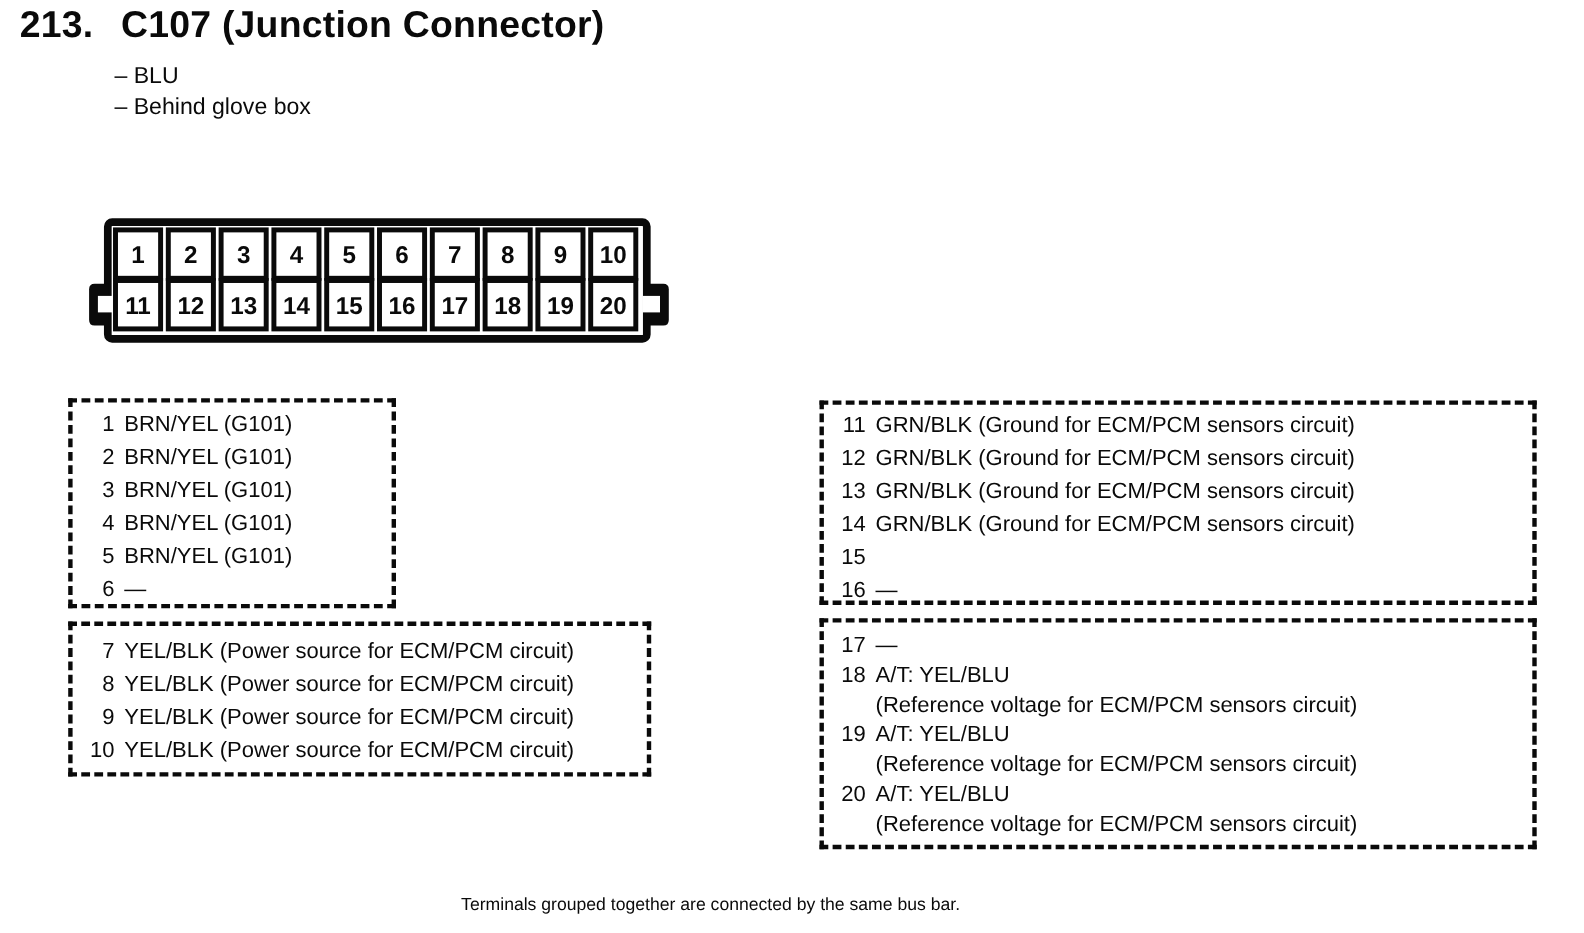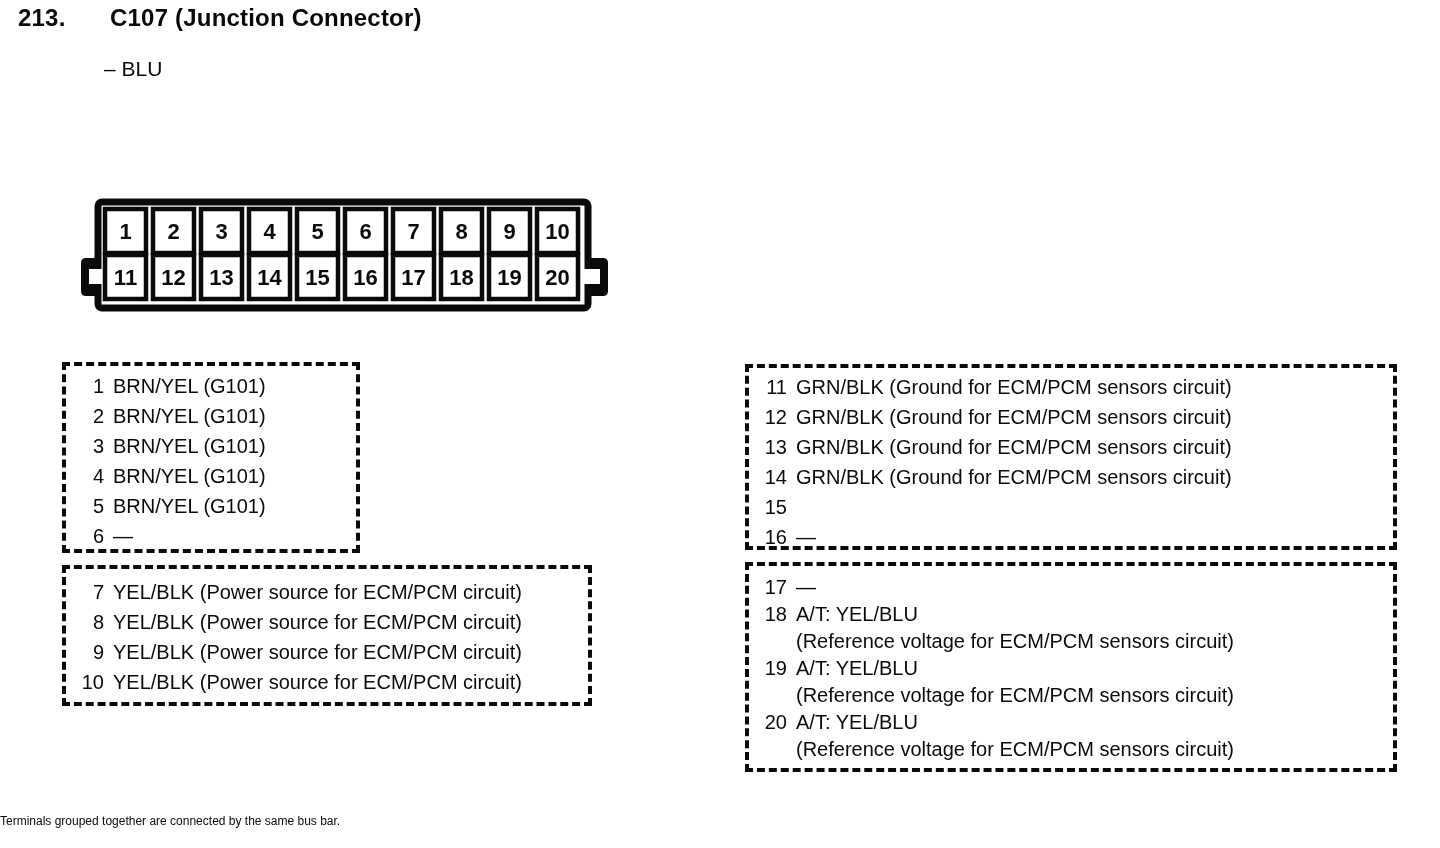--- a/index.html
+++ b/index.html
@@ -8,21 +8,21 @@
     width: 1440px; height: 848px;
     background: #ffffff; color: #0a0a0a;
     font-family: "Liberation Sans", sans-serif;
     position: relative; overflow: hidden;
   }
 
   
   .title-row {
     position: absolute; left: 18px; top: 4px;
     display: flex; align-items: baseline;
-    font-size: 24px; font-weight: bold; letter-spacing: 0.2px;
+    font-size: 34px; font-weight: bold; letter-spacing: 0.2px;
     white-space: nowrap;
     justify-content: space-between;
   }
   .title-num { flex: 0 0 92px; }
 
   
   .notes {
     position: absolute; left: 104px; top: 54px;
     font-size: 21px; line-height: 29px; white-space: nowrap;
   }
@@ -42,33 +42,34 @@
     background: #ffffff;
   }
   .pin-row { display: flex; font-size: 20px; line-height: 30px; white-space: nowrap; }
   .g4 .pin-row { line-height: 27px; }
   .pin-num { flex: 0 0 28px; text-align: right; margin-right: 9px; }
   .g4 { padding-top: 8px; }
 
   
   .footer-note {
     position: absolute; left: 0; top: 814px; width: 1292px;
-    font-size: 12px;
+    text-align: center; font-size: 16px;
   }
 </style>
 </head>
 <body>
 
 <div class="title-row">
   <span class="title-num">213.</span>
   <span>C107 (Junction Connector)</span>
 </div>
 
 <div class="notes">
   <div>– BLU</div>
+  <div>– Behind glove box</div>
 </div>
 
 <svg class="connector-svg" width="533" height="114" viewBox="0 0 531 114">
   <rect x="19" y="4" width="490" height="106" rx="4" fill="#ffffff" stroke="#0a0a0a" stroke-width="7"></rect>
   <path d="M20 60 H7 q-5 0 -5 5 v28 q0 5 5 5 H20 z" fill="#0a0a0a"></path>
   <rect x="10" y="71" width="16" height="15" fill="#ffffff"></rect>
   <path d="M511 60 h13 q5 0 5 5 v28 q0 5 -5 5 h-13 z" fill="#0a0a0a"></path>
   <rect x="505" y="71" width="16" height="15" fill="#ffffff"></rect>
 
   <rect x="26" y="11" width="41" height="44" fill="#ffffff" stroke="#0a0a0a" stroke-width="4.5"></rect>

